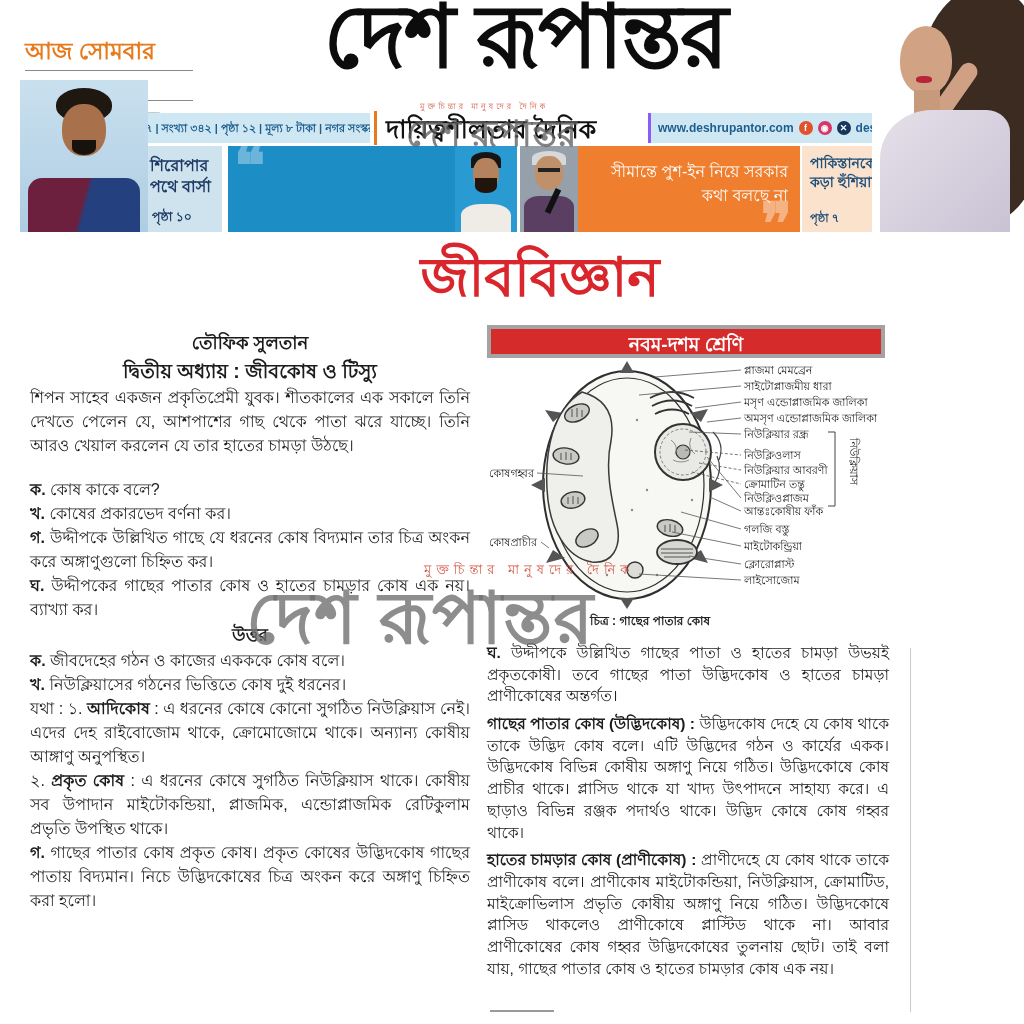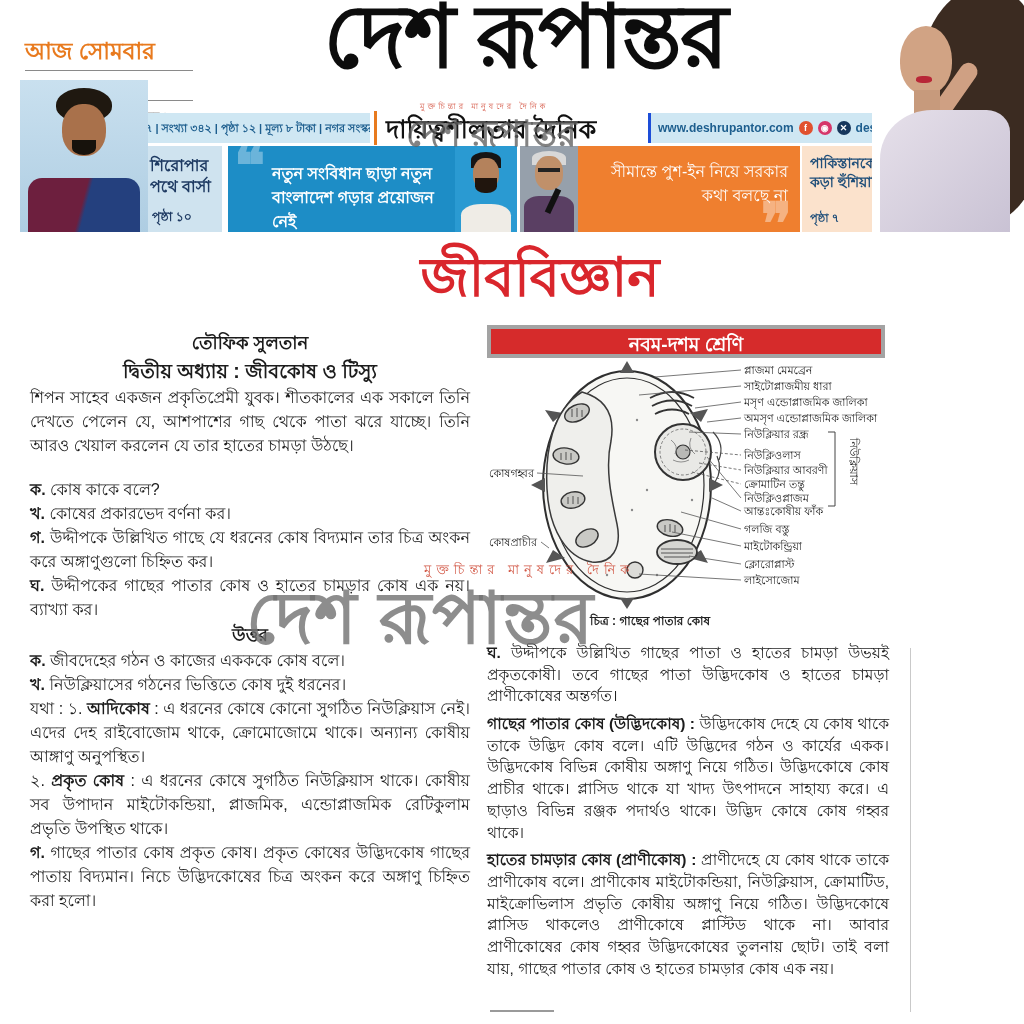--- a/index.html
+++ b/index.html
@@ -16,21 +16,21 @@
   .masthead{left:195px;top:-14px;width:660px;text-align:center;font-size:88px;font-weight:900;
             color:#0c0c0c;letter-spacing:-2px;line-height:1.15;white-space:nowrap;}
   .info-bar{left:130px;top:113px;width:240px;height:30px;background:#cfe7f3;color:#1d5e8e;
             font-size:11px;font-weight:bold;text-align:center;line-height:30px;white-space:nowrap;overflow:hidden;}
   .orange-divider{left:374px;top:111px;width:3px;height:34px;background:#e87a1e;}
   .tagline-zone{left:386px;top:100px;width:255px;height:48px;}
   .tagline-red{position:absolute;left:34px;top:0;font-size:8px;color:#d65b4a;letter-spacing:3px;white-space:nowrap;}
   .tagline-black{position:absolute;left:0;top:10px;font-size:25px;font-weight:bold;color:#111;white-space:nowrap;}
   .tagline-wm{position:absolute;left:20px;top:6px;font-size:36px;font-weight:900;
               color:rgba(95,95,95,0.78);white-space:nowrap;z-index:5;}
-  .site-bar{left:648px;top:113px;width:224px;height:30px;background:#cfe7f3;border-left:3px solid #1d4ed8;
+  .site-bar{left:648px;top:113px;width:224px;height:30px;background:#cfe7f3;border-left:3px solid #8b5cf6;
             display:flex;align-items:center;gap:5px;padding:0 7px;box-sizing:border-box;}
   .site-url{font-size:12px;font-weight:bold;color:#1d5e8e;white-space:nowrap;}
   .soc{width:14px;height:14px;border-radius:50%;color:#fff;font-size:9px;font-weight:bold;
        display:flex;align-items:center;justify-content:center;flex:0 0 auto;}
   .soc-fb{background:#e1512e;} .soc-ig{background:#d6366a;} .soc-x{background:#16365c;}
   .site-handle{font-size:12px;font-weight:bold;color:#1d5e8e;white-space:nowrap;}
 
   
   .teaser{top:146px;height:86px;overflow:hidden;}
   .t-barca{left:20px;width:202px;background:#cfe3ef;}
@@ -141,21 +141,20 @@
   </div>
   <div class="abs barca-photo">
     <div class="f-hair"></div>
     <div class="f-face"></div>
     <div class="f-beard"></div>
     <div class="f-torso"></div>
   </div>
 
   <div class="abs teaser t-const">
     <div class="q-open">❝</div>
-    <div class="const-text">নতুন সংবিধান ছাড়া নতুন বাংলাদেশ গড়ার প্রয়োজন নেই</div>
   </div>
   <div class="abs teaser const-photo">
     <div class="cm-hair"></div>
     <div class="cm-face"></div>
     <div class="cm-beard"></div>
     <div class="cm-body"></div>
   </div>
 
   <div class="abs teaser push-photo">
     <div class="sp-hair"></div>

